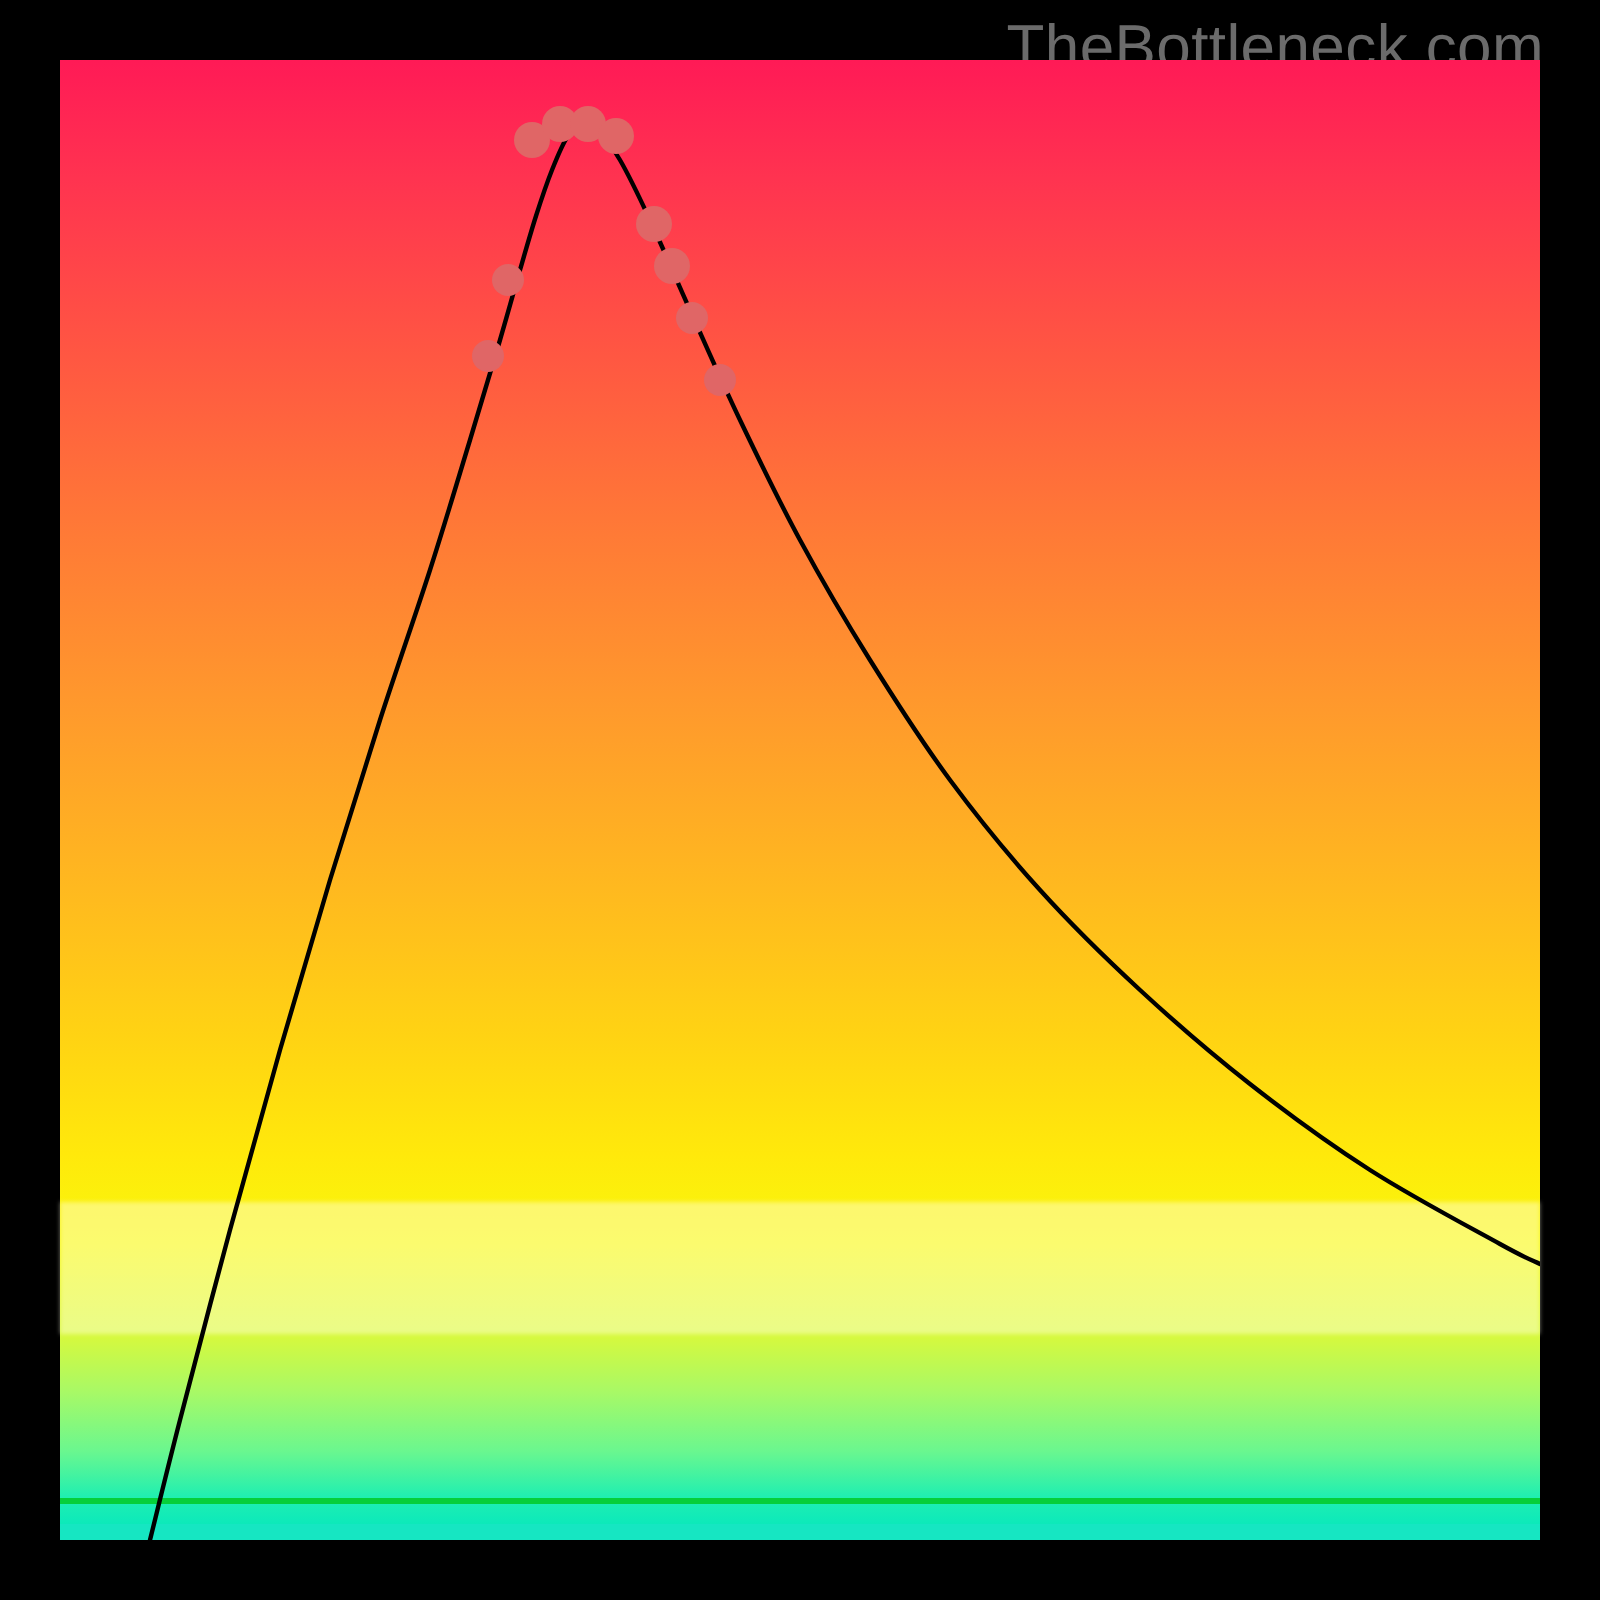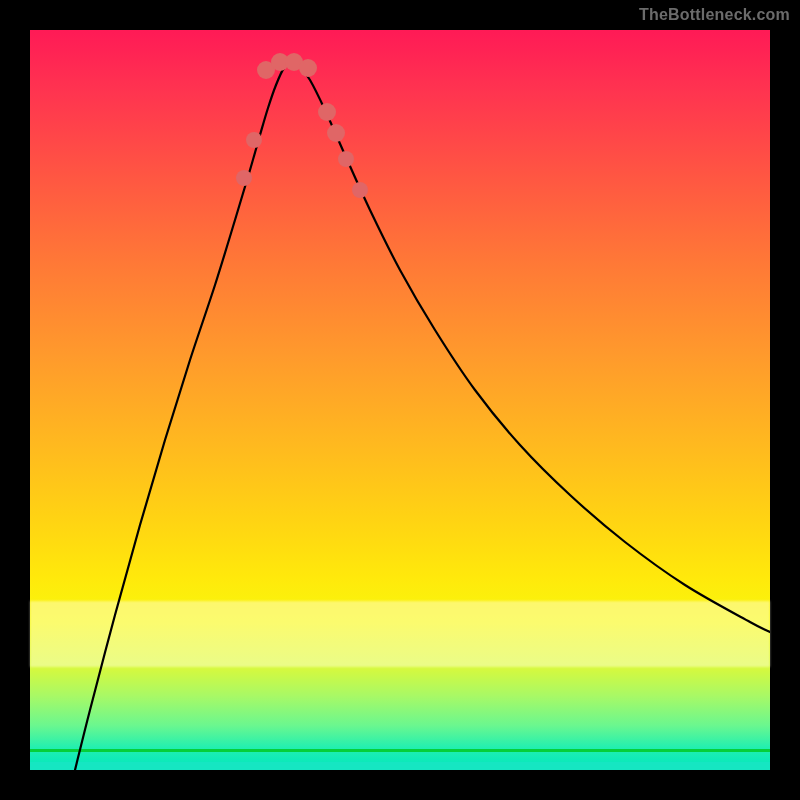--- a/index.html
+++ b/index.html
@@ -75,24 +75,24 @@
     position: absolute;
     left: 0;
     top: 0;
     width: 740px;
     height: 740px;
     pointer-events: none;
   }
   .watermark {
     position: absolute;
     top: 6px;
-    right: 10px;
+    right: 28px;
     color: #6b6b6b;
-    font-size: 16px;
-    font-weight: 700;
+    font-size: 31px;
+    font-weight: 400;
     letter-spacing: 0.2px;
     pointer-events: none;
   }
 </style>
 </head>
 <body>
 
 <div class="watermark">TheBottleneck.com</div>
 
 <div class="frame">

